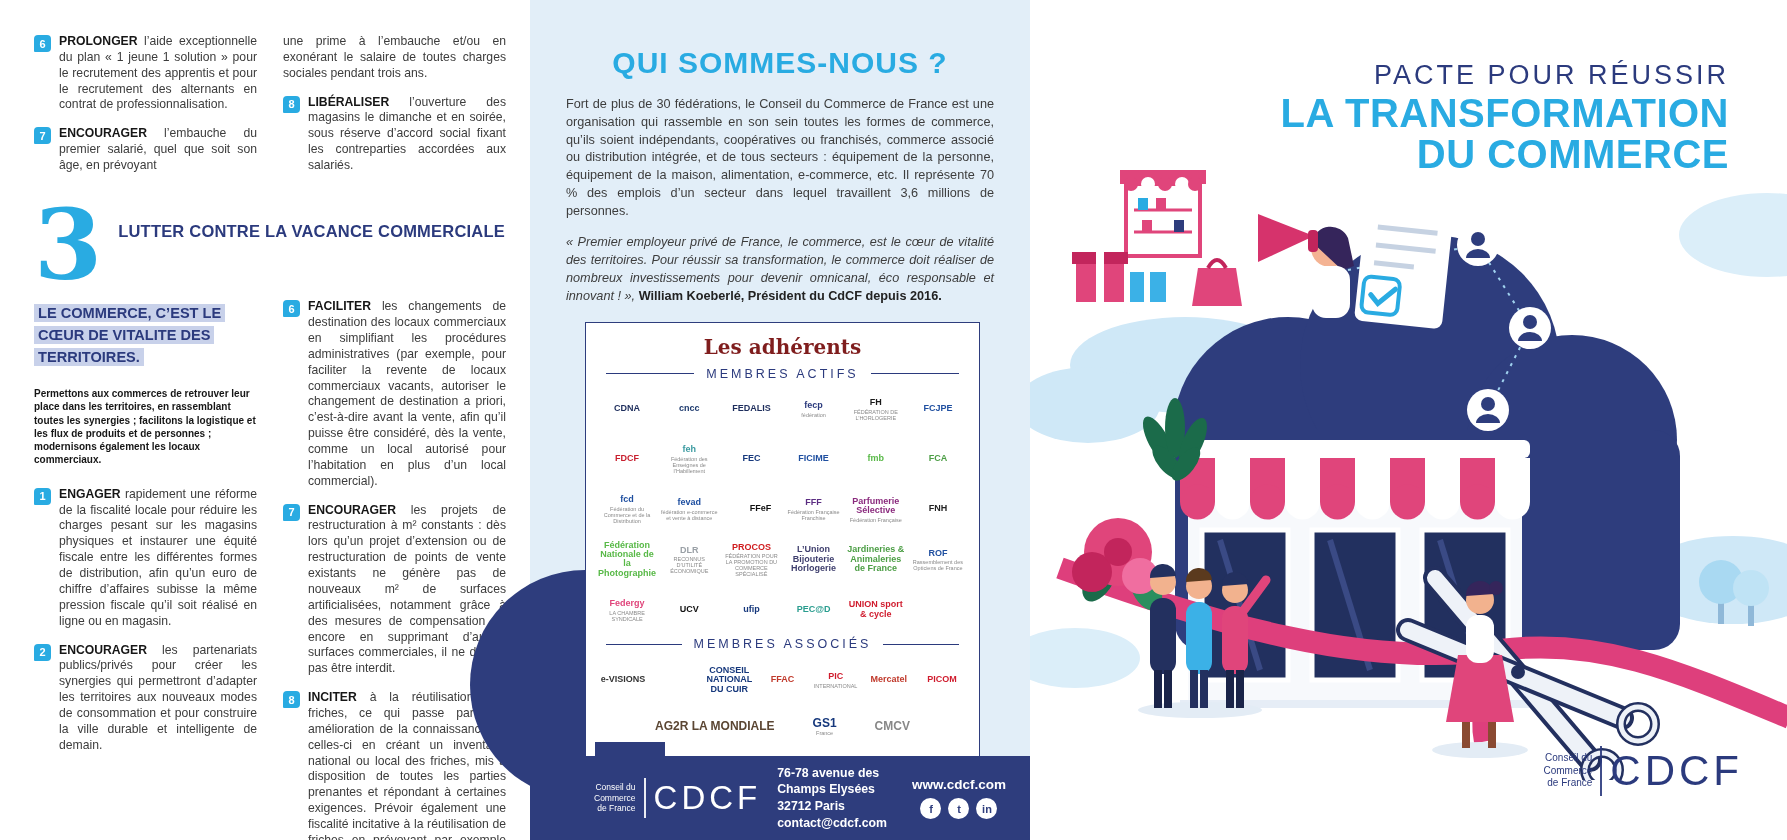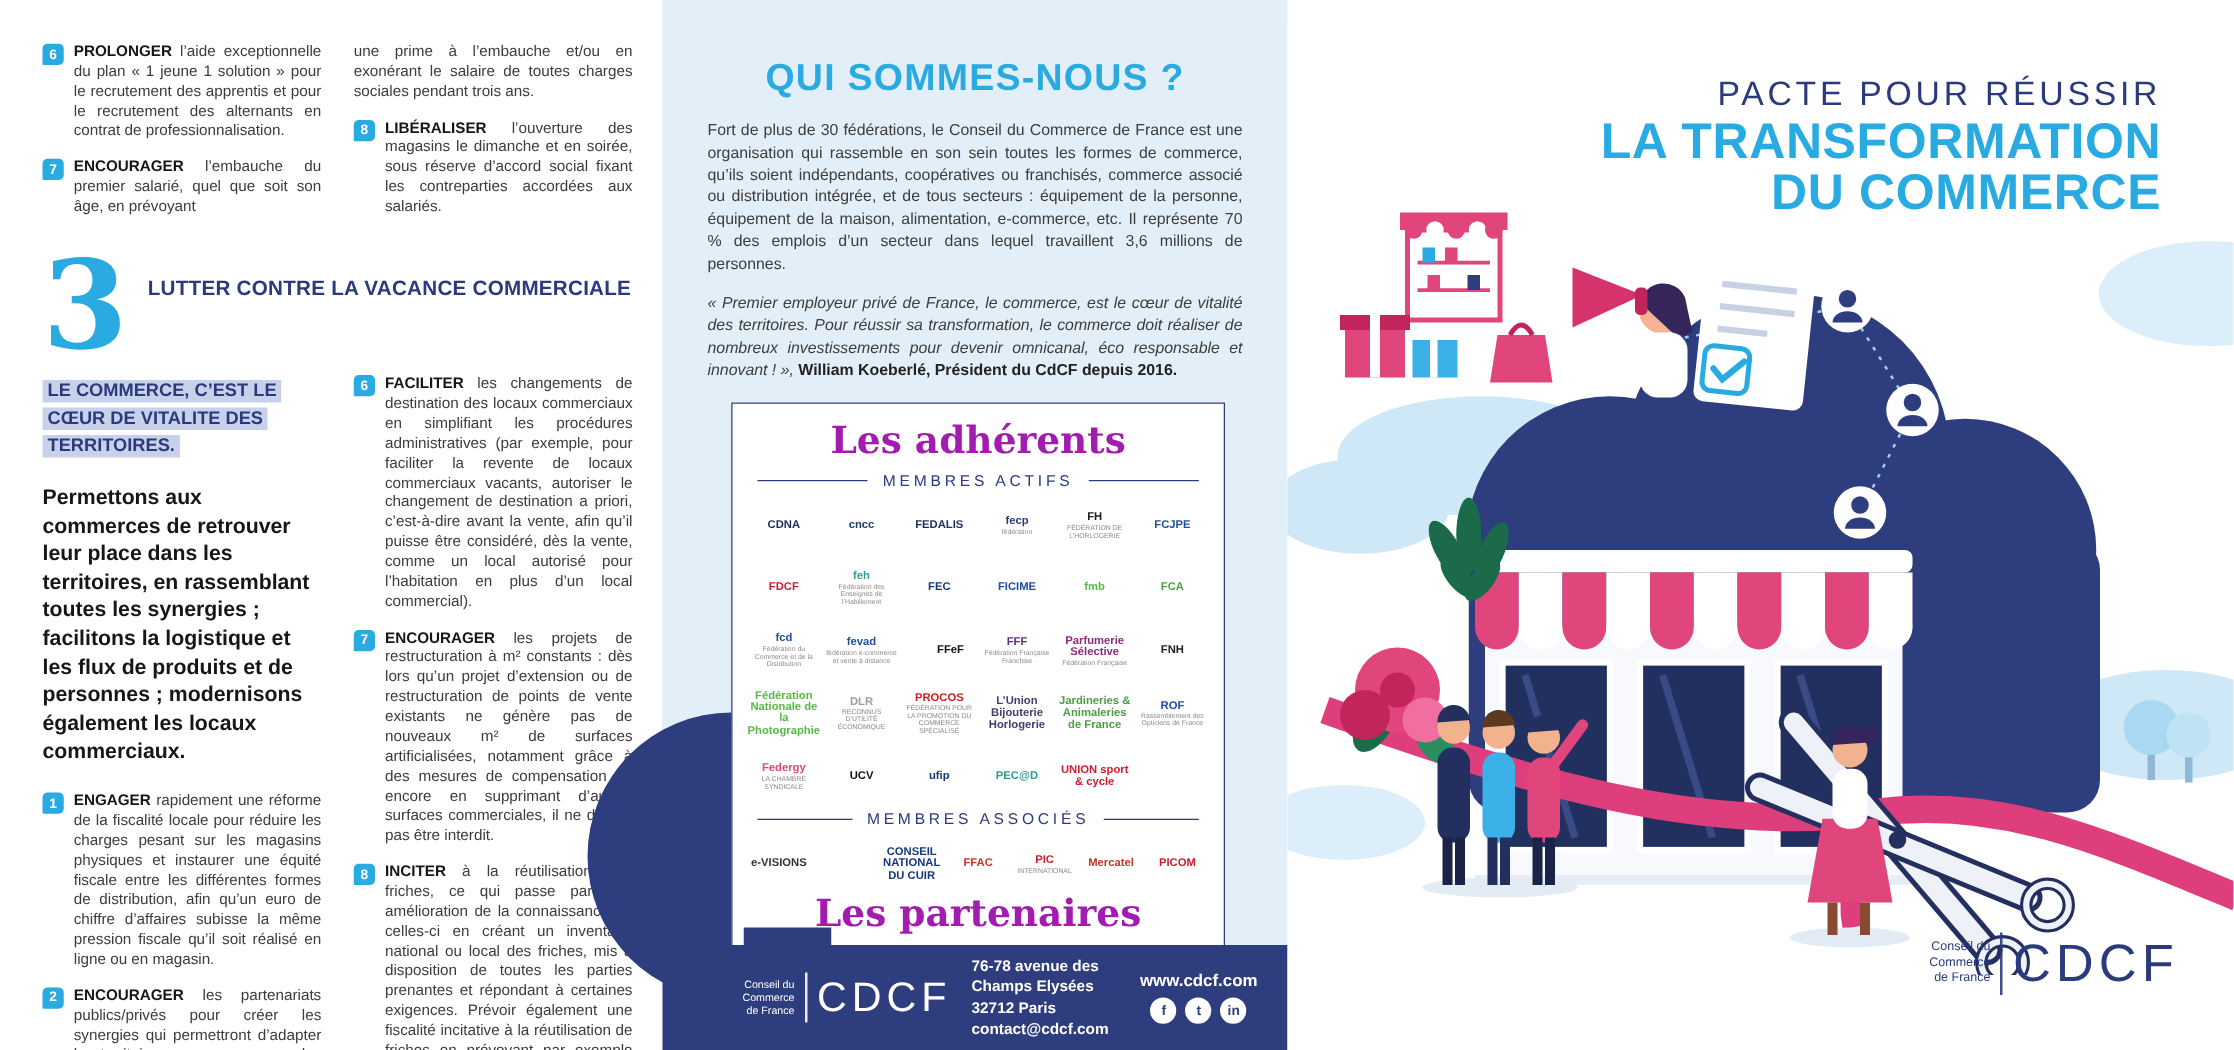--- a/index.html
+++ b/index.html
@@ -13,30 +13,30 @@
          color:#fff;font-weight:bold;font-size:11px;display:flex;align-items:center;justify-content:center;}
   .item p{margin:0;font-size:12.2px;line-height:1.3;text-align:justify;}
   .verb{color:#161616;font-weight:bold;}
   .cont-text{margin:0 0 13px 25px;font-size:12.2px;line-height:1.3;text-align:justify;}
   .section-head{display:flex;align-items:flex-start;margin:20px 0 16px 0;}
   .big-num{font-family:"DejaVu Serif",serif;font-weight:bold;color:#29abe2;font-size:98px;line-height:.78;margin-right:16px;}
   .section-title{margin-top:14px;font-size:16.5px;font-weight:bold;color:#2b3a7d;line-height:1.3;letter-spacing:.2px;}
   .highlight{display:inline;background:#c8d1ea;color:#2b3a7d;font-weight:bold;font-size:14.6px;line-height:1.5;
              padding:1px 4px;-webkit-box-decoration-break:clone;box-decoration-break:clone;}
   .hl-wrap{margin:4px 0 18px 0;}
-  .intro{font-size:17px;font-weight:bold;color:#161616;line-height:1.33;margin:0 0 20px 0;}
+  .intro{font-size:10px;font-weight:bold;color:#161616;line-height:1.33;margin:0 0 20px 0;}
   
   .panel-mid{position:relative;width:500px;flex:none;background:#e2eef8;box-sizing:border-box;padding:46px 36px 0 36px;}
   .mid-title{margin:0 0 16px 0;text-align:center;color:#29abe2;font-weight:bold;font-size:30px;letter-spacing:1px;}
   .mid-para{margin:0 0 14px 0;font-size:12.7px;line-height:1.4;text-align:justify;color:#3d3d3d;}
   .mid-quote{margin:0 0 16px 0;font-size:12.7px;line-height:1.4;text-align:justify;color:#3d3d3d;font-style:italic;}
   .attrib{font-style:normal;font-weight:bold;color:#222;}
   .blob-corner{position:absolute;left:-60px;bottom:40px;width:230px;height:230px;background:#2e3d7d;border-radius:50%;}
   .card{position:relative;background:#fff;border:1.5px solid #2e3d7d;margin:4px 14px 0 19px;padding:10px 12px 12px 12px;}
-  .card-title{font-family:"DejaVu Serif",serif;font-weight:bold;color:#a21caf;font-size:30px;text-align:center;margin:2px 0 8px 0;}
+  .card-title{font-family:"DejaVu Serif",serif;font-weight:bold;color:#7f1d1d;font-size:20px;text-align:center;margin:2px 0 8px 0;}
   .divider{display:flex;align-items:center;gap:12px;color:#2b3a7d;font-size:12.5px;letter-spacing:3px;margin:4px 8px 10px 8px;}
   .divider::before,.divider::after{content:"";flex:1;border-top:1.5px solid #2b3a7d;}
   .logo-grid{display:grid;grid-template-columns:repeat(6,1fr);column-gap:4px;row-gap:12px;margin-bottom:8px;}
   .logo-grid7{display:grid;grid-template-columns:repeat(7,1fr);column-gap:3px;margin-bottom:4px;}
   .logo-cell{display:flex;flex-direction:column;align-items:center;justify-content:center;text-align:center;min-height:38px;}
   .logo-label{font-weight:bold;font-size:9px;line-height:1.05;word-break:break-word;}
   .logo-sub{font-size:5.5px;color:#8a8a8a;line-height:1.1;margin-top:1px;}
   .partners-row{display:flex;justify-content:center;align-items:center;gap:38px;margin:8px 0 4px 0;}
   .partners-row .logo-label{font-size:12px;}
   .mid-footer{position:absolute;left:0;right:0;bottom:0;height:84px;background:#2e3d7d;display:flex;align-items:center;
@@ -289,21 +289,20 @@
         </div>
           <div class="logo-cell">
           <span class="logo-label" style="color: rgb(192, 57, 43);">Mercatel</span>
           <span class="logo-sub"></span>
         </div>
           <div class="logo-cell">
           <span class="logo-label" style="color: rgb(208, 28, 46);">PICOM</span>
           <span class="logo-sub"></span>
         </div>
         </div>
-      <div class="card-title">Les partenaires</div>
       <div class="partners-row">
           <div class="logo-cell">
           <span class="logo-label" style="color: rgb(91, 70, 51);">AG2R LA MONDIALE</span>
           <span class="logo-sub"></span>
         </div>
           <div class="logo-cell">
           <span class="logo-label" style="color: rgb(22, 56, 124);">GS1</span>
           <span class="logo-sub">France</span>
         </div>
           <div class="logo-cell">

